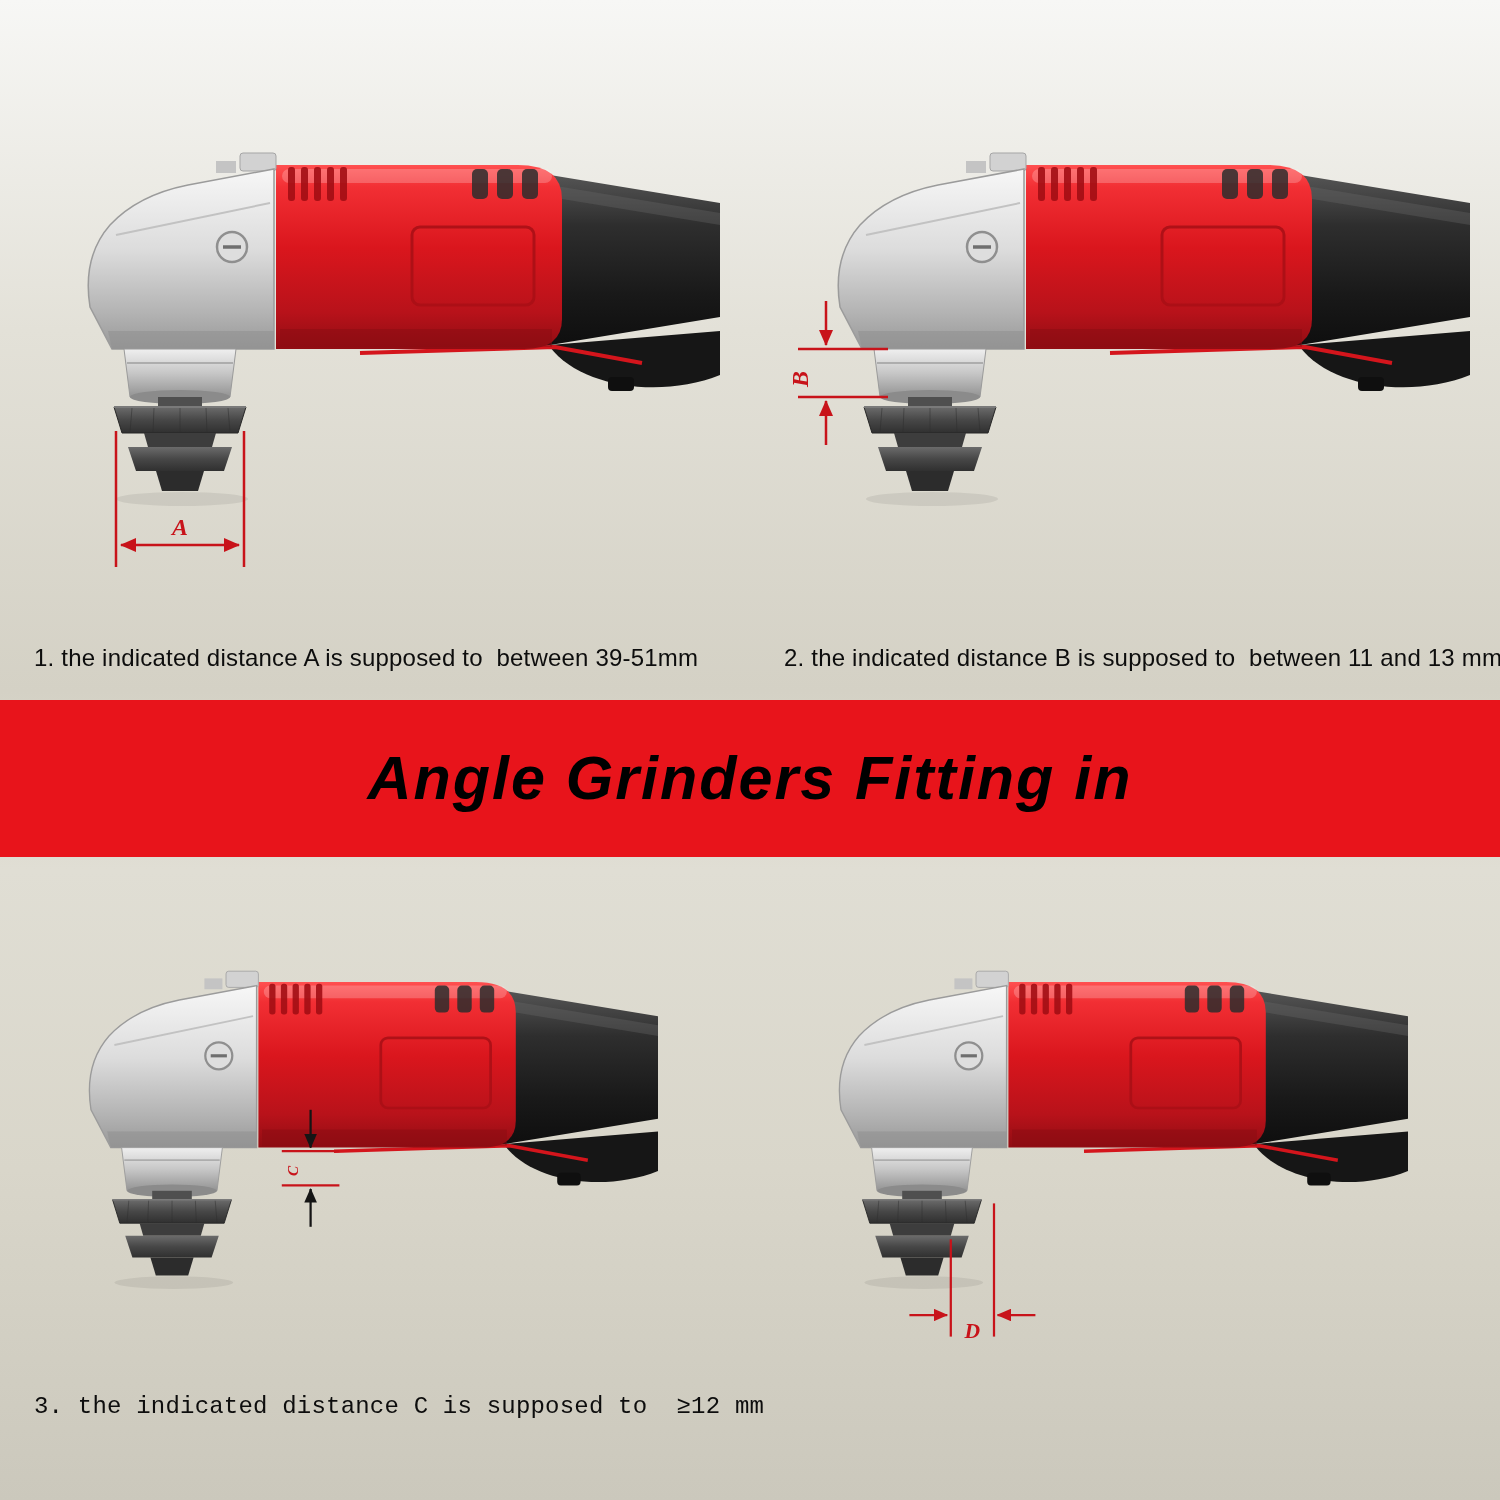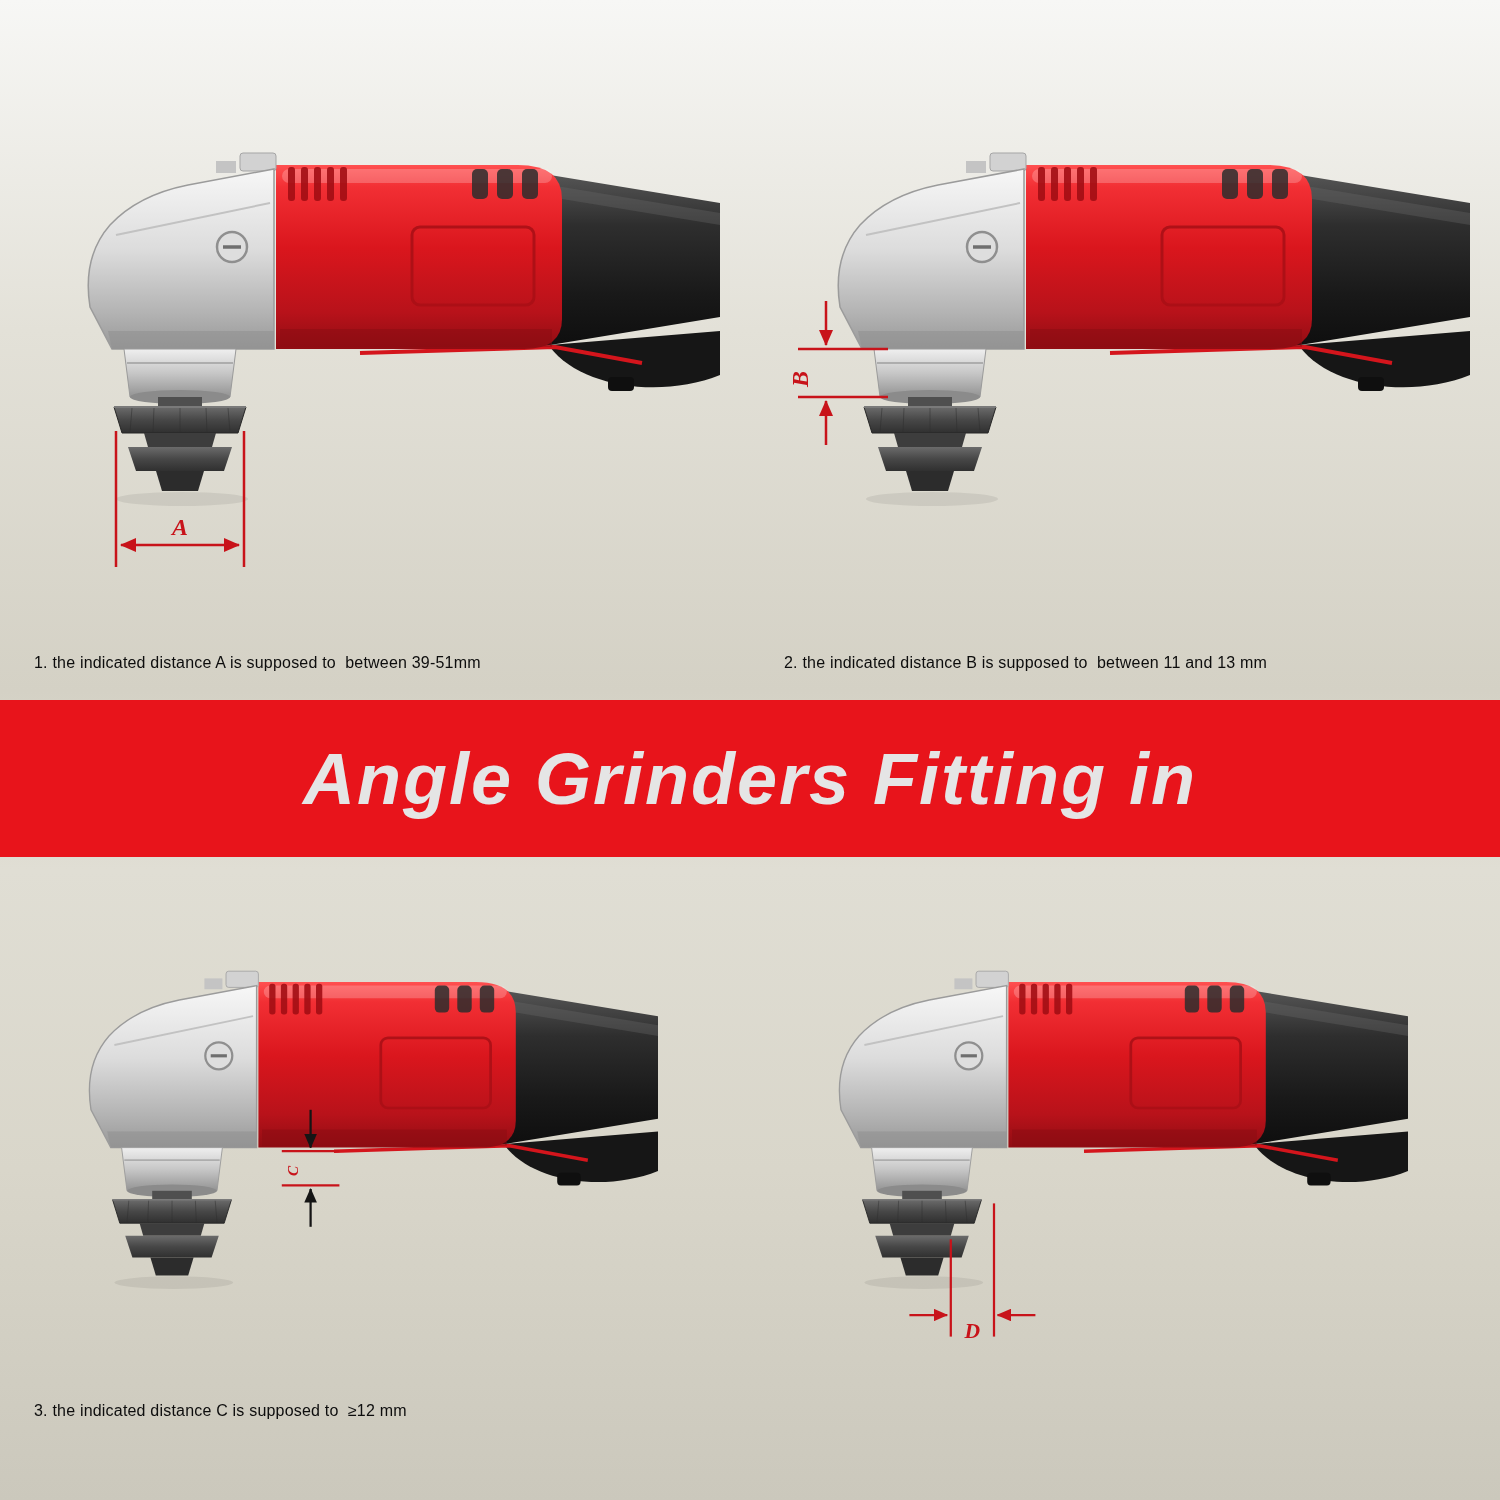--- a/index.html
+++ b/index.html
@@ -10,30 +10,30 @@
   }
   .row{display:flex;position:relative;}
   .row-top{height:700px;}
   .row-bottom{height:643px;}
   .panel{width:750px;height:100%;position:relative;}
   .illustration{position:absolute;display:block;}
   .row-top .illustration{top:95px;left:20px;width:700px;height:520px;}
   .row-bottom .illustration{top:62px;left:28px;width:630px;height:468px;}
   .caption{
     position:absolute;left:34px;margin:0;
-    font-size:16px;color:#0d0d0d;white-space:pre;letter-spacing:.2px;
+    font-size:24px;color:#0d0d0d;white-space:pre;letter-spacing:.2px;
   }
   .row-top .caption{bottom:28px;}
-  .row-bottom .caption{bottom:80px;}
+  .row-bottom .caption{bottom:80px;font-family:Liberation Mono, monospace;}
   .banner{
     height:157px;background:#e8141b;display:flex;align-items:center;justify-content:center;
     position:relative;z-index:2;
   }
   .banner-text{
-    color:#e5e5e5;font-size:72px;font-weight:bold;font-style:italic;
+    color:#000000;font-size:61px;font-weight:bold;font-style:italic;
     letter-spacing:2px;line-height:1;
   }
   .dim{stroke:#c8131a;stroke-width:2.5;fill:none;}
   .dim-black{stroke:#151515;stroke-width:2.5;fill:none;}
   .dim-label{fill:#c8131a;font-style:italic;font-weight:bold;font-size:24px;text-anchor:middle;font-family:"Liberation Serif",serif;}
   .dim-label-small{font-size:17px;}
   .hidden-defs{position:absolute;width:0;height:0;overflow:hidden;}
 </style>
 </head>
 <body>

